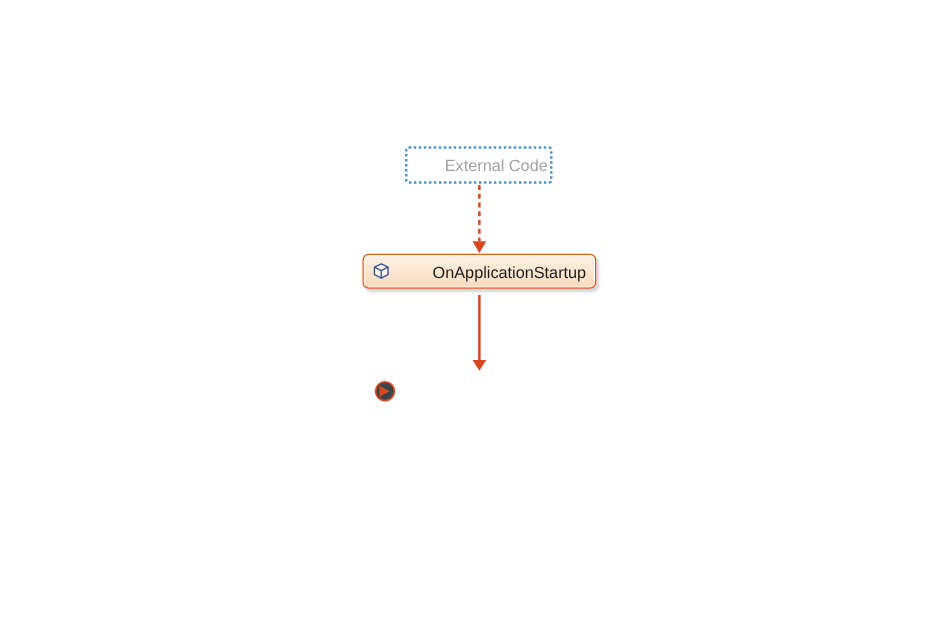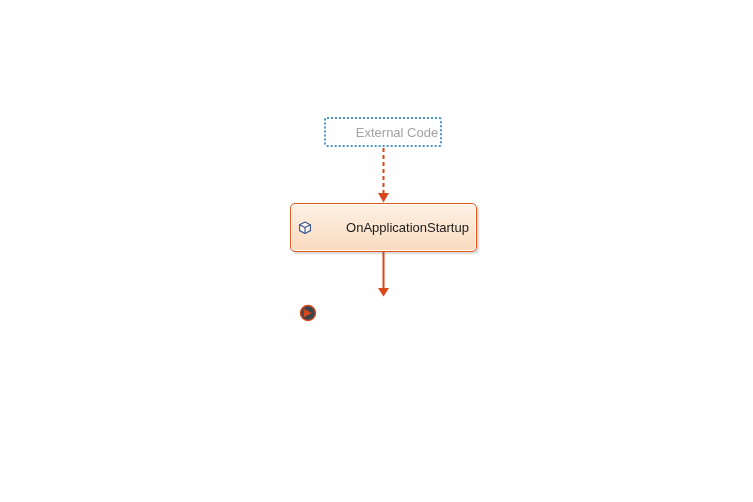--- a/index.html
+++ b/index.html
@@ -55,21 +55,21 @@
     box-shadow: 2px 2px 2px rgba(110, 110, 110, 0.28),
                 inset 0 0 0 1px rgba(255, 255, 255, 0.8);
   }
   .node.external {
     border: 2px dotted var(--external-border, #4a96c8);
     border-radius: 3px;
     color: var(--external-text, #a2a2a2);
     background: #ffffff;
   }
   #node-external        { left: 324px; top: 117px; width: 118px; height: 30px; }
-  #node-onapp           { left: 290px; top: 203px; width: 187px; height: 49px; }
+  #node-onapp           { left: 290px; top: 203px; width: 187px; height: 28px; }
   #node-mainwindow      { left: 317px; top: 297px; width: 131px; height: 31px; }
   .node-icon {
     display: inline-flex;
     width: 14px;
     height: 14px;
     flex: 0 0 auto;
   }
   .cube-outline {
     stroke: var(--icon-stroke, #3a5796);
     stroke-width: 1.3;

